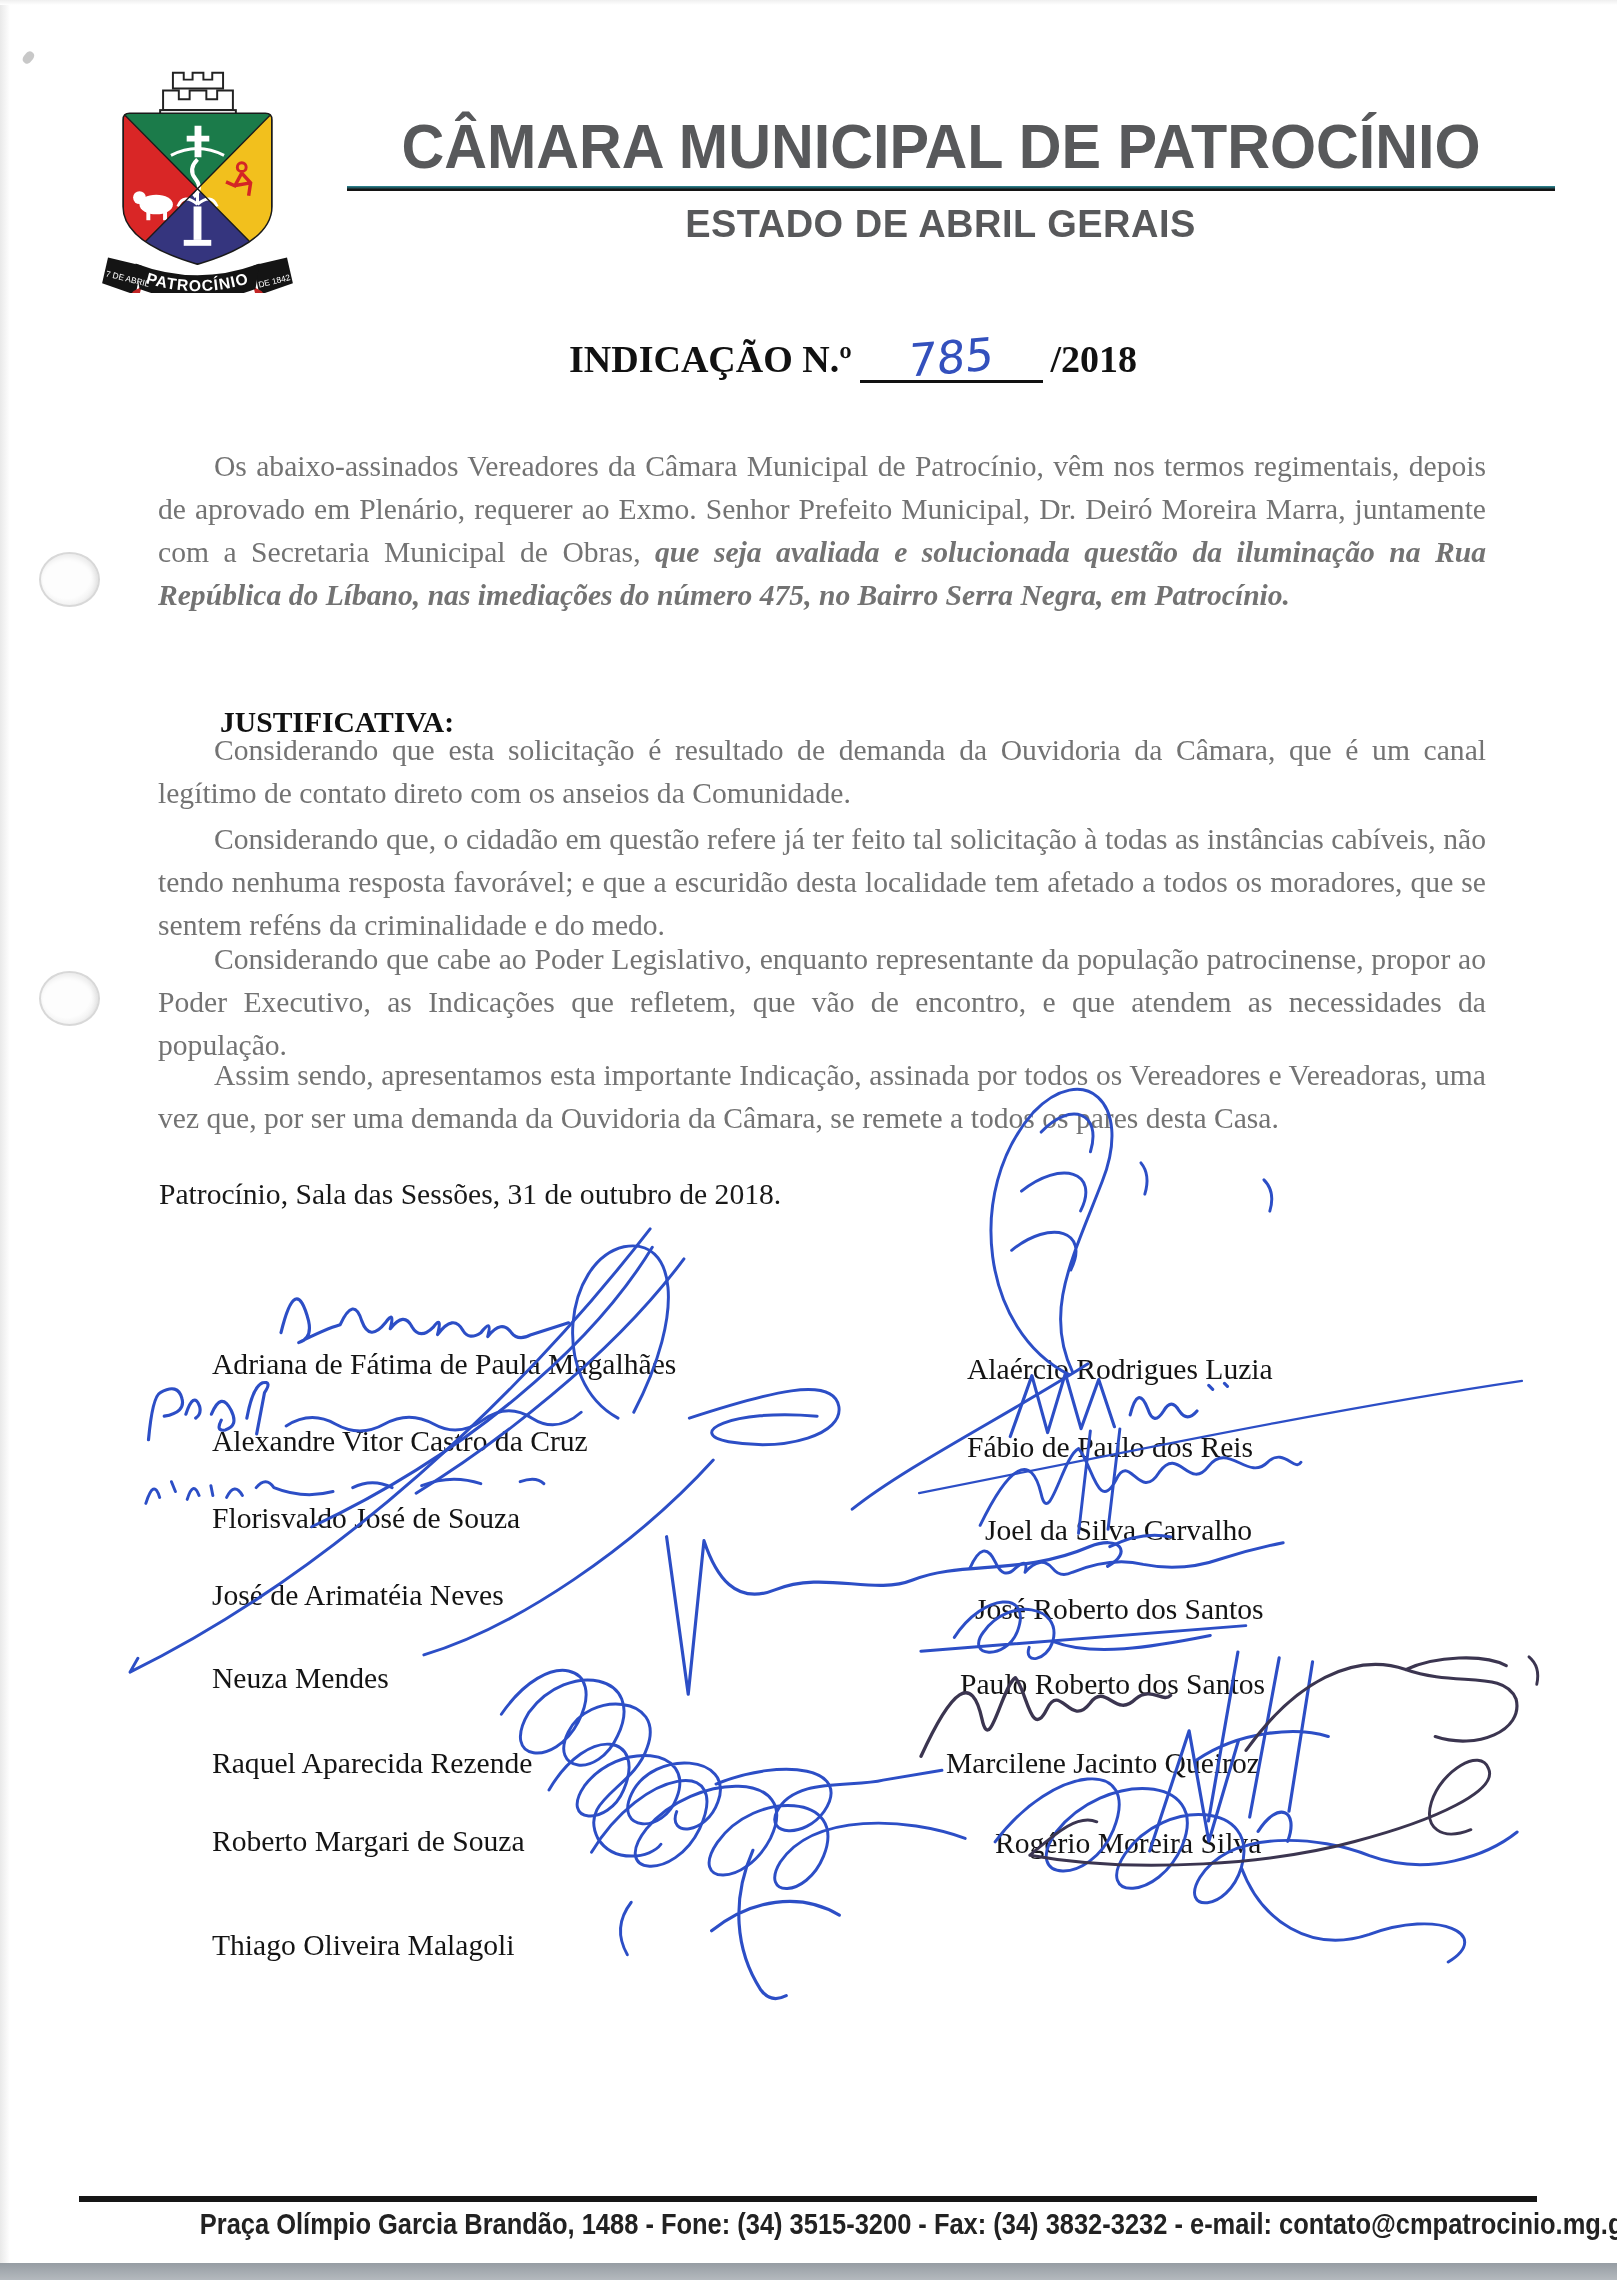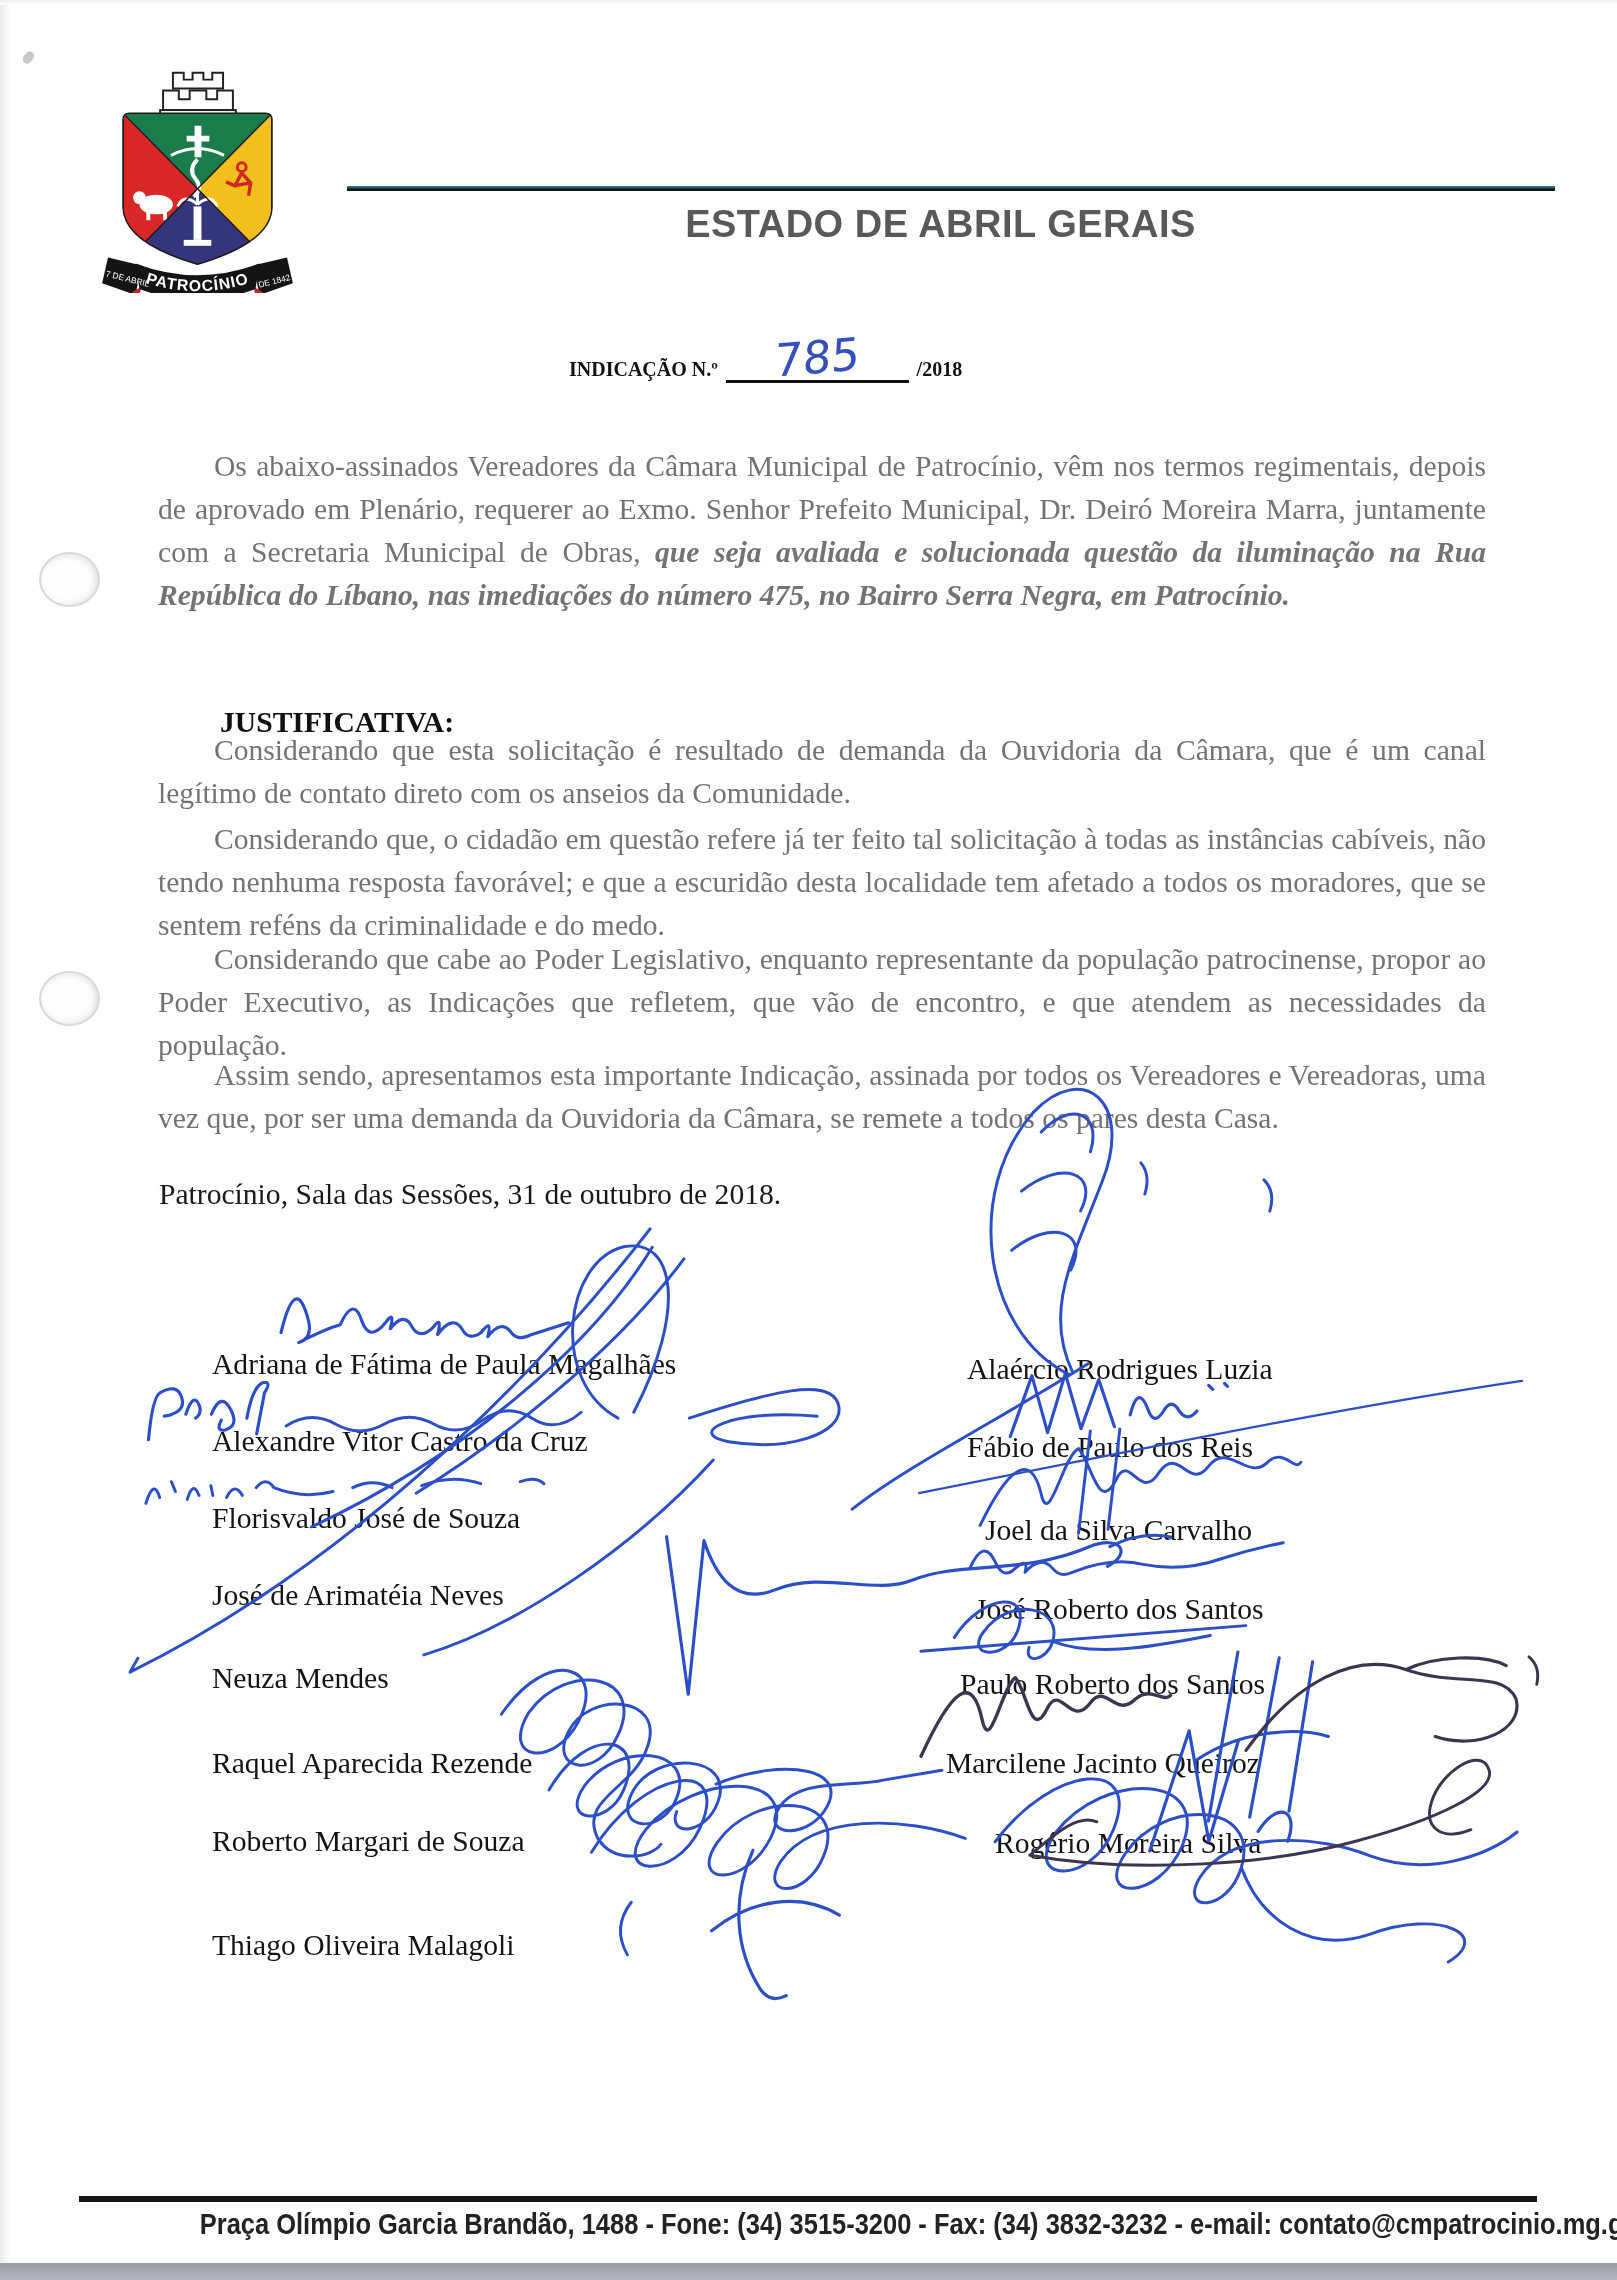--- a/index.html
+++ b/index.html
@@ -27,21 +27,21 @@
   .hdr-org span{display:inline-block;transform:scaleX(.94);transform-origin:center;}
   .hdr-rule{position:absolute;left:347px;top:186px;width:1208px;height:4.9px;
     background:linear-gradient(180deg,#2d8f9d 0%,#141414 70%);}
   .hdr-state{
     position:absolute;left:325px;top:203px;width:1231px;text-align:center;
     font-family:"Liberation Sans", sans-serif;font-weight:700;font-size:38px;
     color:#58595b;letter-spacing:0.5px;
   }
   
   .doc-title{position:absolute;left:569px;top:325px;display:flex;align-items:flex-end;gap:7.9px;}
-  .doc-title .pfx,.doc-title .sfx{font-weight:700;font-size:20px;color:#111;padding-bottom:2px;white-space:nowrap;}
+  .doc-title .pfx,.doc-title .sfx{font-weight:700;font-size:38px;color:#111;padding-bottom:2px;white-space:nowrap;}
   .num-cell{width:183px;border-bottom:3px solid #111;text-align:center;height:55px;position:relative;}
   .num-hand{
     position:absolute;left:17.7px;bottom:-3.9px;width:148px;text-align:center;
     font-family:"DejaVu Sans", sans-serif;font-size:45px;color:#3350bd;
     transform:rotate(-5deg) skewX(-8deg);font-weight:400;
   }
   
   .body-par{position:absolute;left:158px;width:1328px;font-size:29.6px;line-height:43px;
     text-align:justify;text-align-last:left;margin:0;color:#737373;}
   .indent{text-indent:56px;}
@@ -114,20 +114,21 @@
       <path d="M52,210 Q115,234 178,210 L174,236 Q115,258 56,236 Z" fill="#141414"></path>
       <path id="txtArc" d="M56,228 Q115,248 174,228" fill="none"></path>
       <text font-family="Liberation Sans, sans-serif" font-size="16" font-weight="bold" fill="#ffffff" letter-spacing="1">
         <textPath xlink:href="#txtArc" href="#txtArc" startOffset="50%" text-anchor="middle">PATROCÍNIO</textPath>
       </text>
       <text transform="rotate(14 38 226)" x="21" y="227" font-family="Liberation Sans, sans-serif" font-size="8.5" fill="#ffffff">7 DE ABRIL</text>
       <text transform="rotate(-14 192 226)" x="176" y="231" font-family="Liberation Sans, sans-serif" font-size="8.5" fill="#ffffff">DE 1842</text>
     </g>
   </svg>
 
+  <div class="hdr-org"><span>CÂMARA MUNICIPAL DE PATROCÍNIO</span></div>
   <div class="hdr-rule"></div>
   <div class="hdr-state">ESTADO DE ABRIL GERAIS</div>
 
   <div class="doc-title">
     <span class="pfx">INDICAÇÃO N.º</span>
     <span class="num-cell">
       <span class="num-hand">785</span>
     </span>
     <span class="sfx">/2018</span>
   </div>

